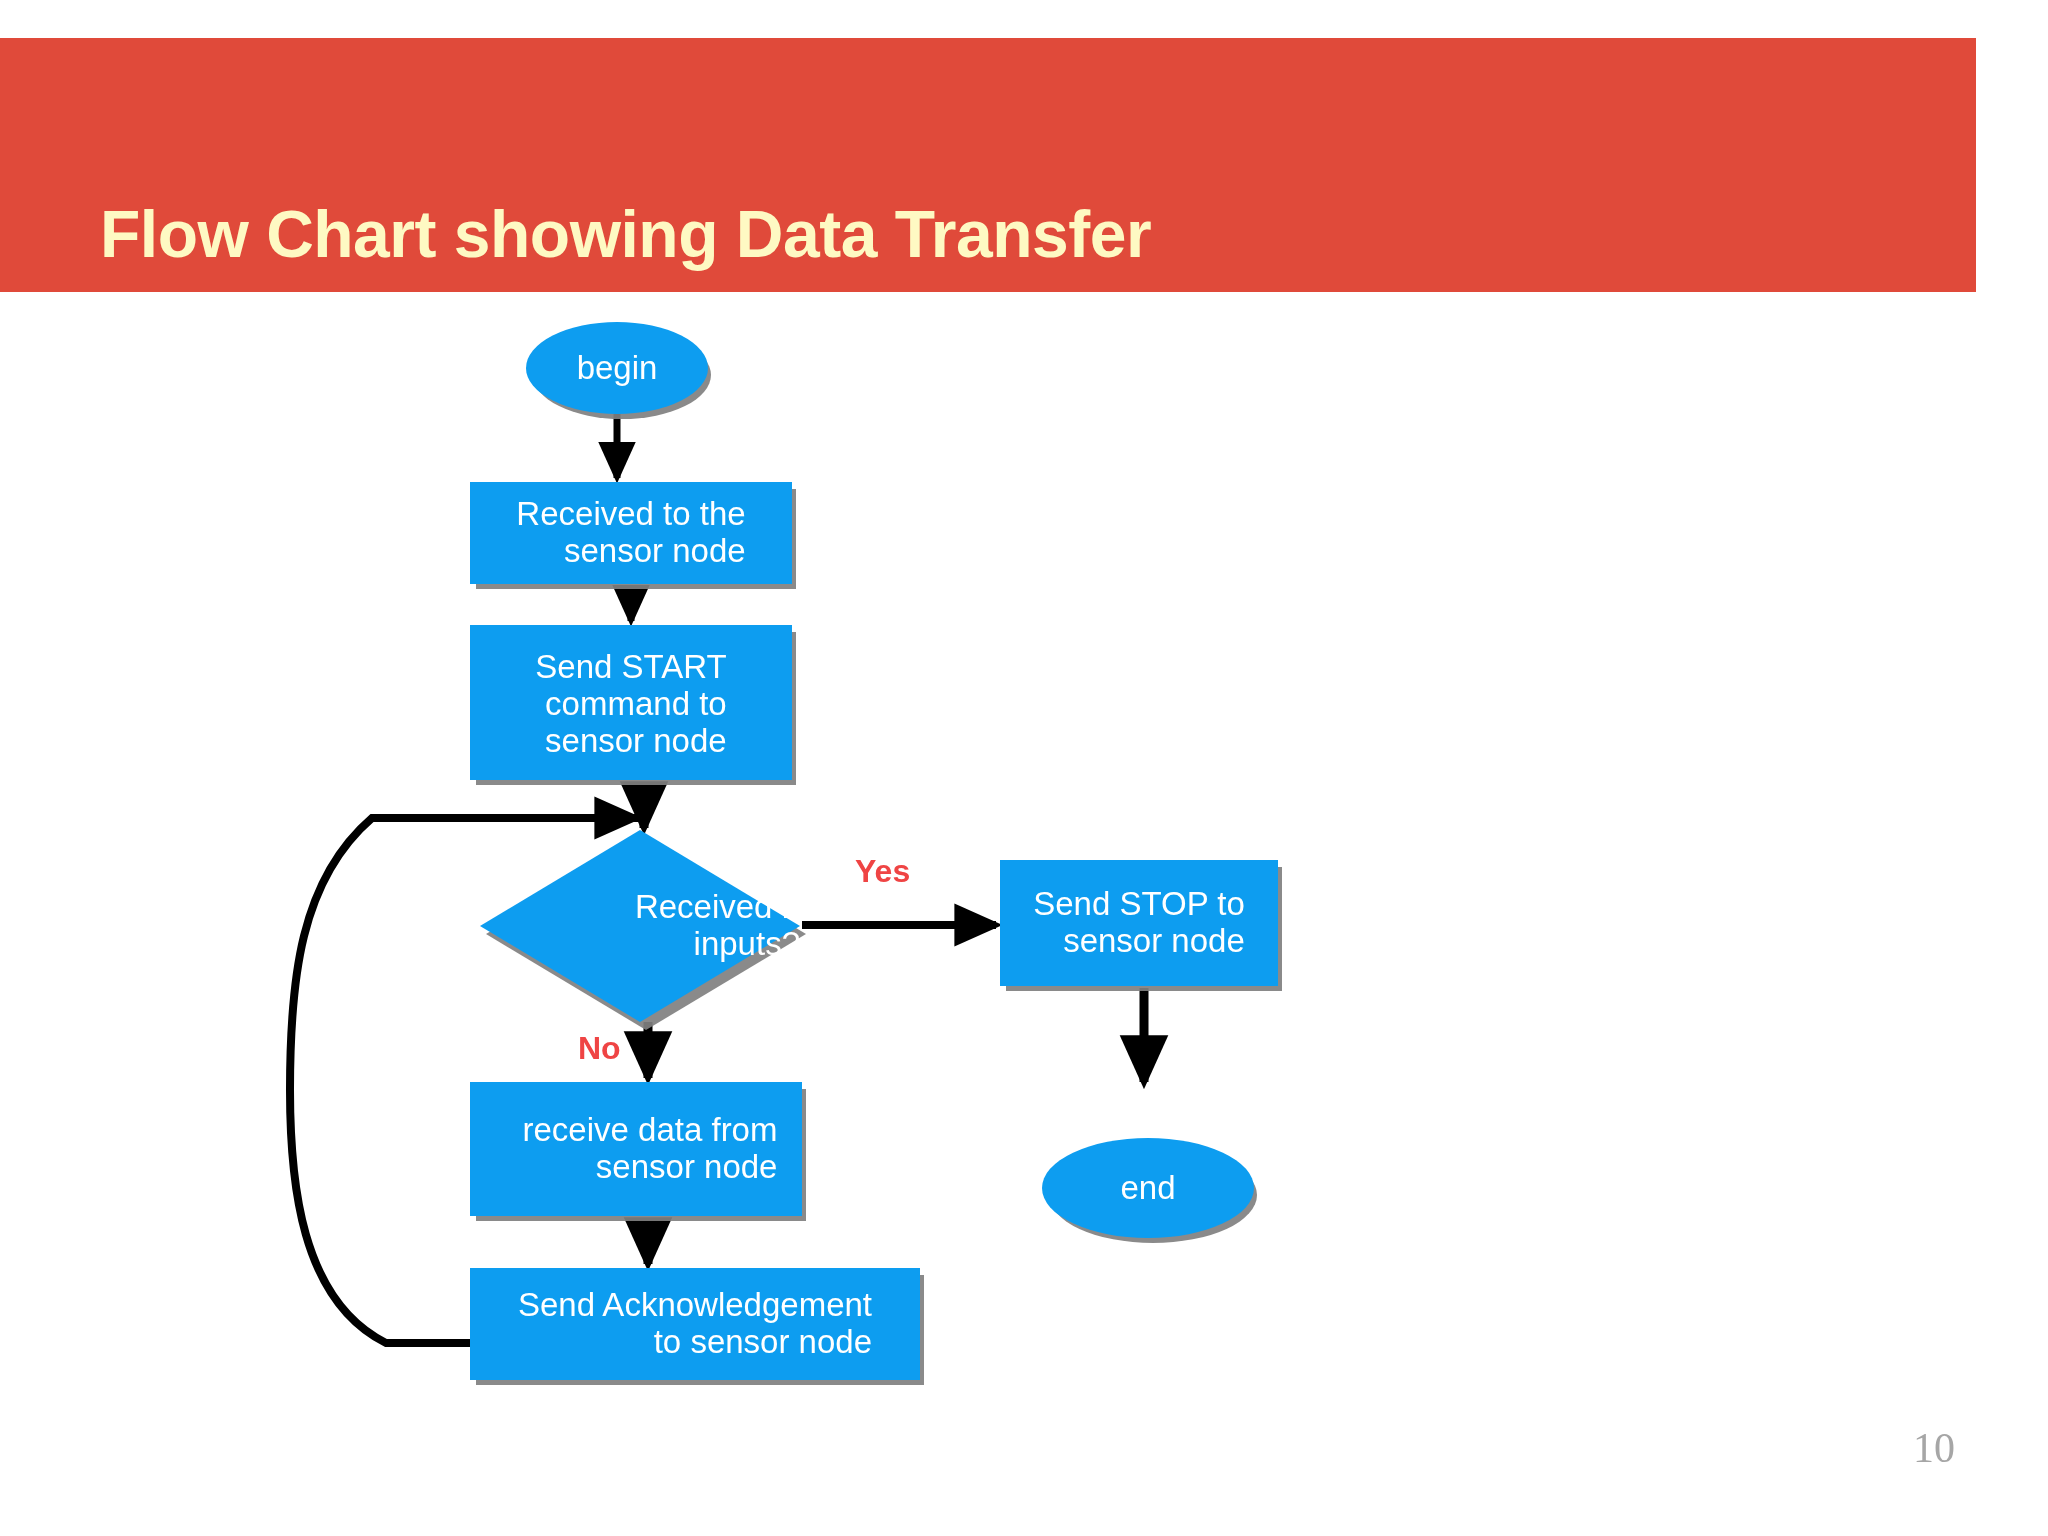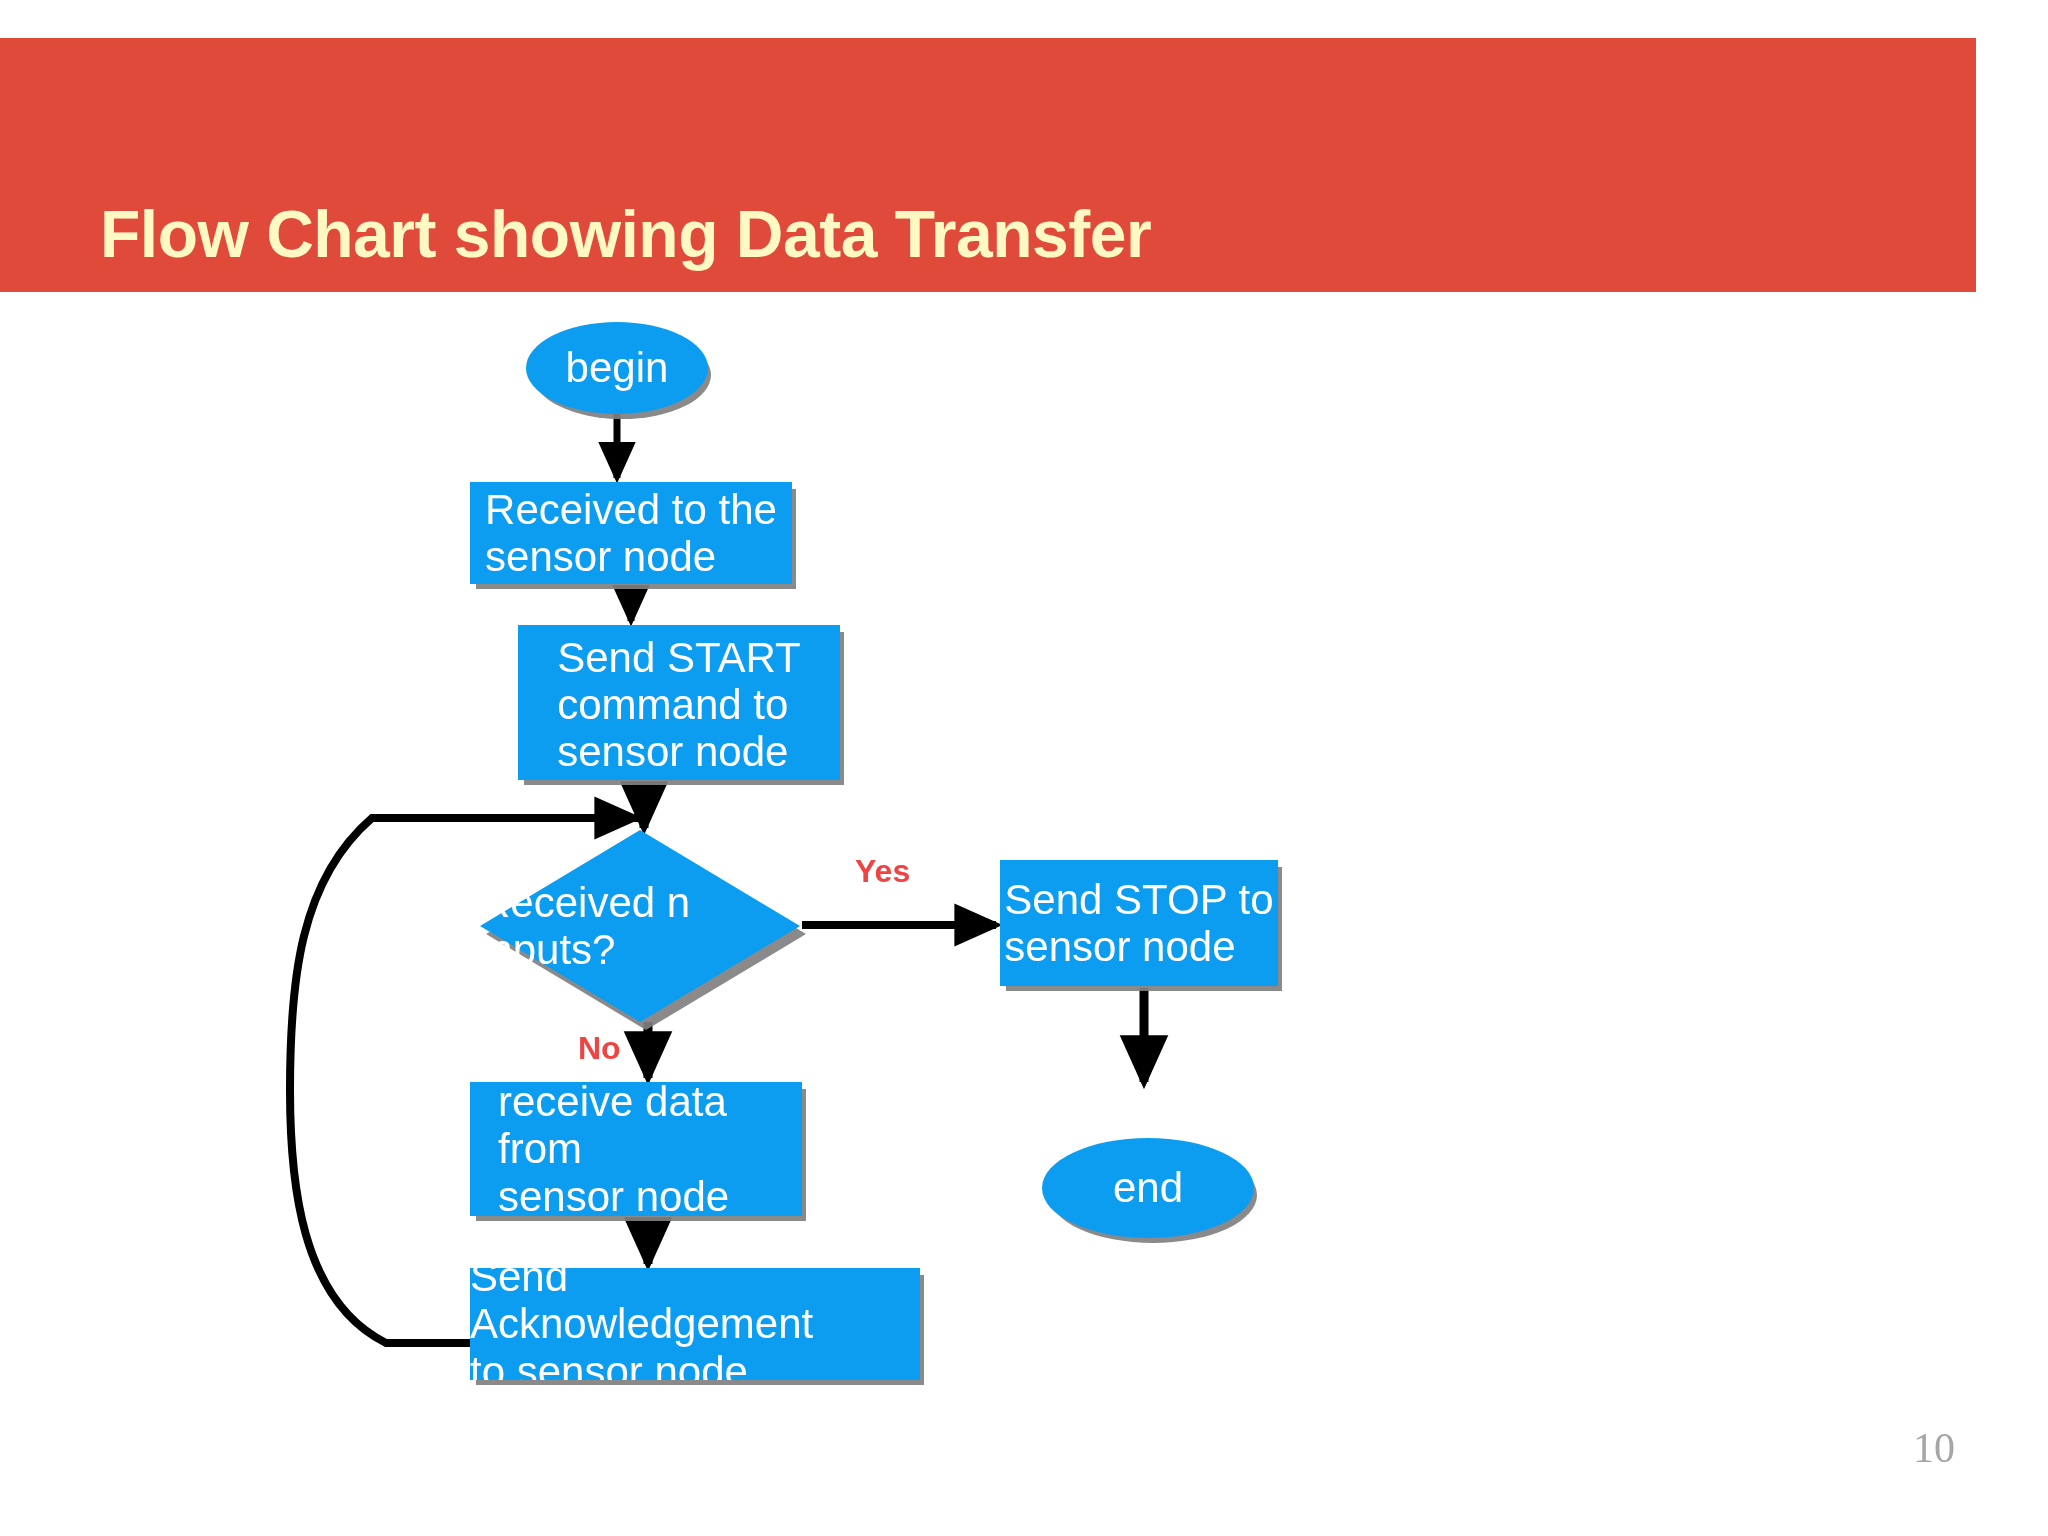--- a/index.html
+++ b/index.html
@@ -43,40 +43,40 @@
     left: 0;
     top: 0;
     width: 2048px;
     height: 1536px;
     pointer-events: none;
   }
 
   
   .node-label {
     color: #ffffff;
-    font-size: 42px;
+    font-size: 33px;
     line-height: 1.12;
-    text-align: left;
+    text-align: right;
     white-space: pre-line;
   }
 
   
   .proc {
     position: absolute;
     background: #0d9df0;
     box-shadow: 5px 6px 0 -1px rgba(128,128,128,0.92);
     display: flex;
     align-items: center;
     justify-content: center;
     overflow: hidden;
     box-sizing: border-box;
   }
 
   #box-connect   { left: 470px; top: 482px;  width: 322px; height: 102px; }
-  #box-start     { left: 470px; top: 625px;  width: 322px; height: 155px; margin-left: 48px; }
+  #box-start     { left: 470px; top: 625px;  width: 322px; height: 155px; }
   #box-receive   { left: 470px; top: 1082px; width: 332px; height: 134px; padding-left: 28px; }
   #box-ack       { left: 470px; top: 1268px; width: 450px; height: 112px; }
   #box-stop      { left: 1000px; top: 860px; width: 278px; height: 126px; }
 
   
   #box-start .node-label { margin-top: 4px; }
 
   
   .term {
     position: absolute;

